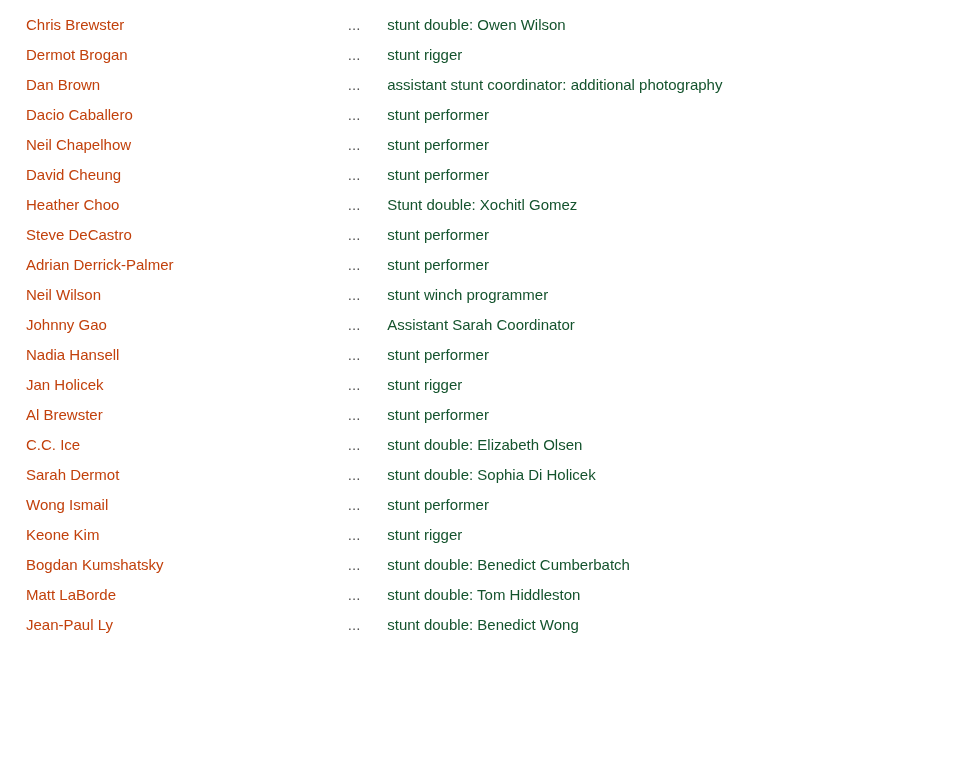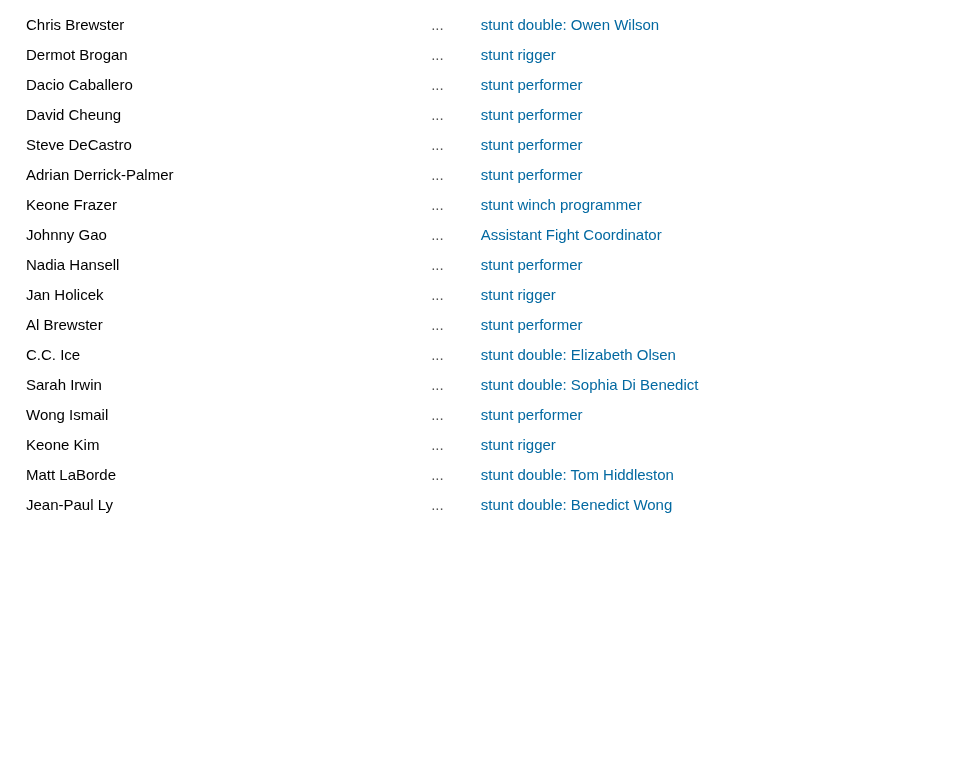--- a/index.html
+++ b/index.html
@@ -36,72 +36,87 @@
       min-width: 200px;
     }
 
     .dots-col {
       color: #555;
       white-space: nowrap;
       padding: 0 8px;
     }
 
     .role-col {
-      color: #0369a1;
+      color: #14532d;
     }
 
     a {
-      color: #000000;
+      color: #c2410c;
       text-decoration: none;
     }
   </style>
 </head>
 <body>
 
 <table class="cast-table">
   <tbody id="cast-tbody">
   <tr>
         <td class="name-col"><a href="#">Chris Brewster</a></td>
         <td class="dots-col">...</td>
         <td class="role-col">stunt double: Owen Wilson</td>
       </tr>
       <tr>
         <td class="name-col"><a href="#">Dermot Brogan</a></td>
         <td class="dots-col">...</td>
         <td class="role-col">stunt rigger</td>
       </tr>
       <tr>
+        <td class="name-col"><a href="#">Dan Brown</a></td>
+        <td class="dots-col">...</td>
+        <td class="role-col">assistant stunt coordinator: additional photography</td>
+      </tr>
+      <tr>
         <td class="name-col"><a href="#">Dacio Caballero</a></td>
+        <td class="dots-col">...</td>
+        <td class="role-col">stunt performer</td>
+      </tr>
+      <tr>
+        <td class="name-col"><a href="#">Neil Chapelhow</a></td>
         <td class="dots-col">...</td>
         <td class="role-col">stunt performer</td>
       </tr>
       <tr>
         <td class="name-col"><a href="#">David Cheung</a></td>
         <td class="dots-col">...</td>
         <td class="role-col">stunt performer</td>
+      </tr>
+      <tr>
+        <td class="name-col"><a href="#">Heather Choo</a></td>
+        <td class="dots-col">...</td>
+        <td class="role-col">Stunt double: Xochitl Gomez</td>
       </tr>
       <tr>
         <td class="name-col"><a href="#">Steve DeCastro</a></td>
         <td class="dots-col">...</td>
         <td class="role-col">stunt performer</td>
       </tr>
       <tr>
         <td class="name-col"><a href="#">Adrian Derrick-Palmer</a></td>
         <td class="dots-col">...</td>
         <td class="role-col">stunt performer</td>
       </tr>
       <tr>
-        <td class="name-col"><a href="#">Keone Frazer</a></td>
+        <td class="name-col"><a href="#">Neil Wilson</a></td>
         <td class="dots-col">...</td>
         <td class="role-col">stunt winch programmer</td>
       </tr>
       <tr>
         <td class="name-col"><a href="#">Johnny Gao</a></td>
         <td class="dots-col">...</td>
-        <td class="role-col">Assistant Fight Coordinator</td>
+        <td class="role-col">Assistant Sarah Coordinator</td>
       </tr>
       <tr>
         <td class="name-col"><a href="#">Nadia Hansell</a></td>
         <td class="dots-col">...</td>
         <td class="role-col">stunt performer</td>
       </tr>
       <tr>
         <td class="name-col"><a href="#">Jan Holicek</a></td>
         <td class="dots-col">...</td>
         <td class="role-col">stunt rigger</td>
@@ -110,33 +125,38 @@
         <td class="name-col"><a href="#">Al Brewster</a></td>
         <td class="dots-col">...</td>
         <td class="role-col">stunt performer</td>
       </tr>
       <tr>
         <td class="name-col"><a href="#">C.C. Ice</a></td>
         <td class="dots-col">...</td>
         <td class="role-col">stunt double: Elizabeth Olsen</td>
       </tr>
       <tr>
-        <td class="name-col"><a href="#">Sarah Irwin</a></td>
+        <td class="name-col"><a href="#">Sarah Dermot</a></td>
         <td class="dots-col">...</td>
-        <td class="role-col">stunt double: Sophia Di Benedict</td>
+        <td class="role-col">stunt double: Sophia Di Holicek</td>
       </tr>
       <tr>
         <td class="name-col"><a href="#">Wong Ismail</a></td>
         <td class="dots-col">...</td>
         <td class="role-col">stunt performer</td>
       </tr>
       <tr>
         <td class="name-col"><a href="#">Keone Kim</a></td>
         <td class="dots-col">...</td>
         <td class="role-col">stunt rigger</td>
+      </tr>
+      <tr>
+        <td class="name-col"><a href="#">Bogdan Kumshatsky</a></td>
+        <td class="dots-col">...</td>
+        <td class="role-col">stunt double: Benedict Cumberbatch</td>
       </tr>
       <tr>
         <td class="name-col"><a href="#">Matt LaBorde</a></td>
         <td class="dots-col">...</td>
         <td class="role-col">stunt double: Tom Hiddleston</td>
       </tr>
       <tr>
         <td class="name-col"><a href="#">Jean-Paul Ly</a></td>
         <td class="dots-col">...</td>
         <td class="role-col">stunt double: Benedict Wong</td>

